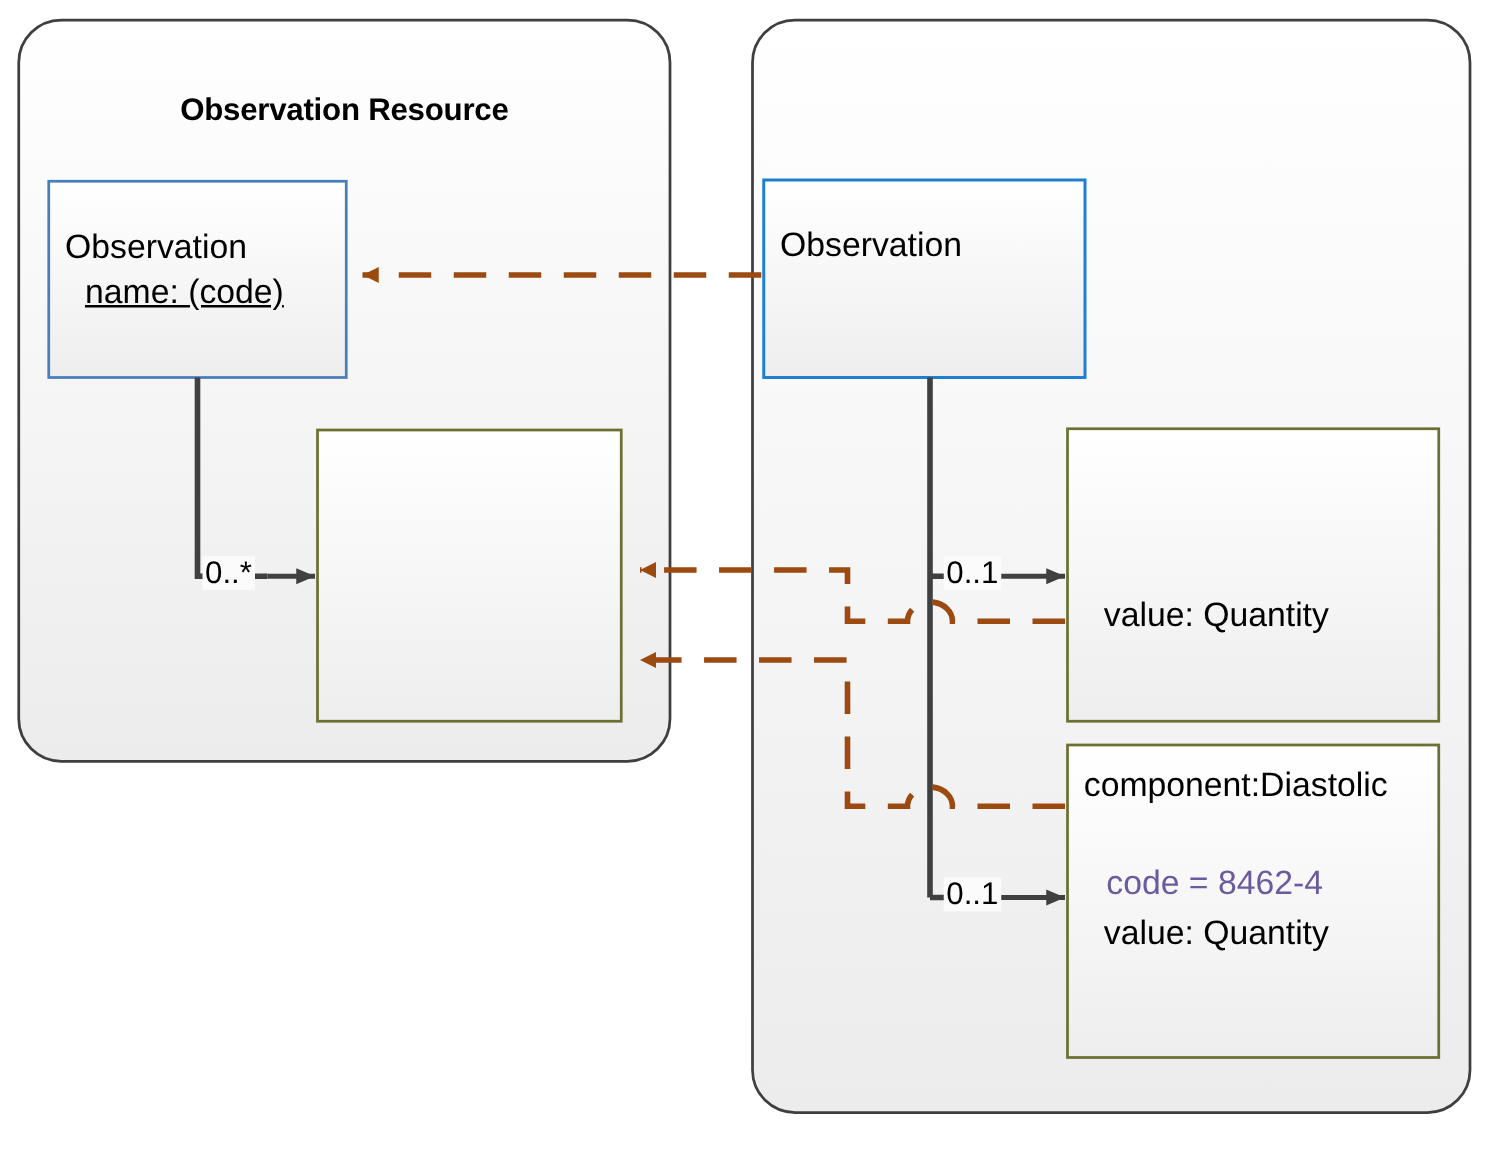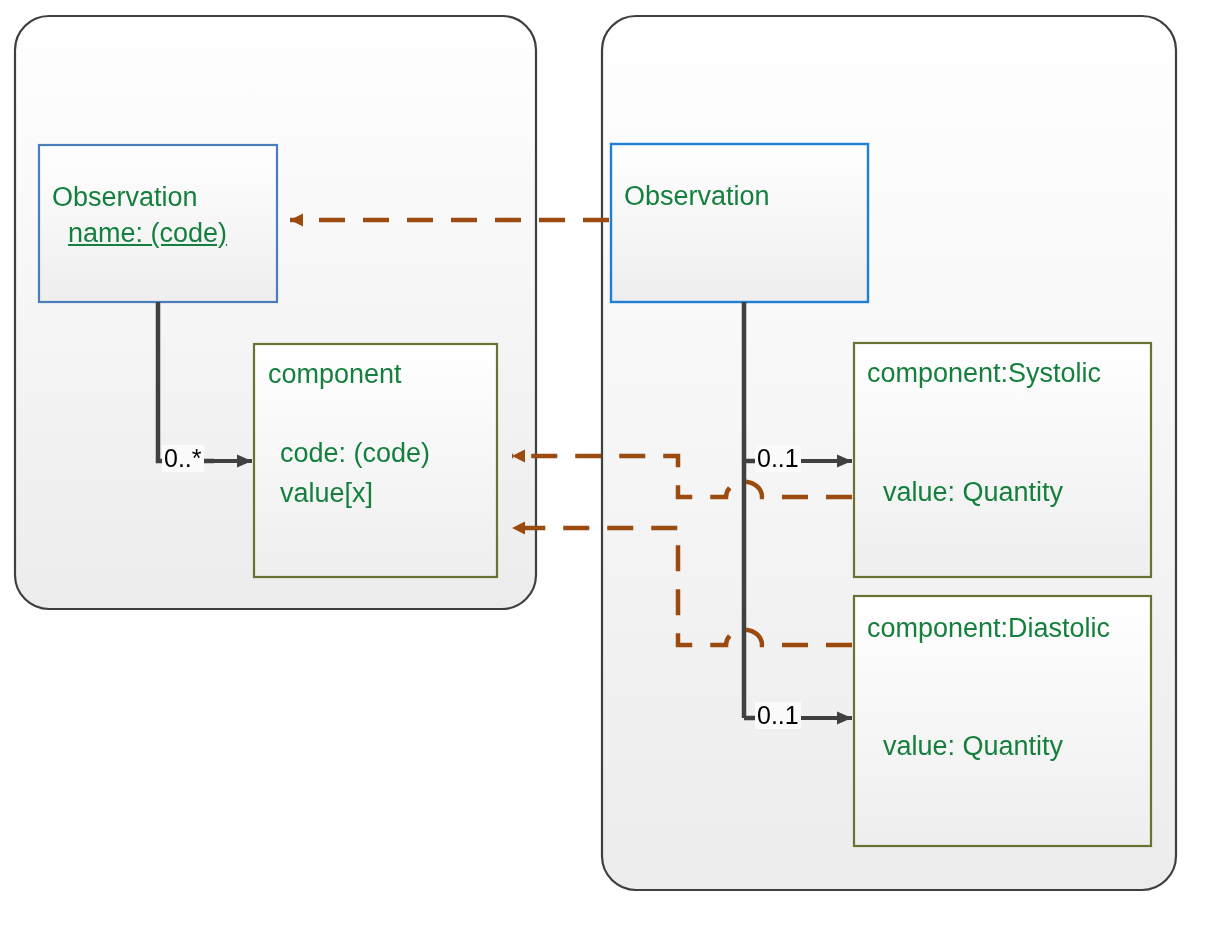--- a/index.html
+++ b/index.html
@@ -34,21 +34,21 @@
     white-space: nowrap;
   }
   .cls-box {
     position: absolute;
     box-sizing: border-box;
     overflow: hidden;
   }
   .cls-text {
     position: absolute;
     font-size: 27px;
-    color: #15803d;
+    color: #000000;
     white-space: nowrap;
     line-height: 1.0;
   }
   .cls-text.purple {
     color: #6B5B9E;
   }
   .mult-label {
     position: absolute;
     font-size: 25px;
     color: #000000;
@@ -116,44 +116,40 @@
     <line x1="609" y1="220" x2="290" y2="220" stroke="#9B4A10" stroke-width="4.5" stroke-dasharray="26,18" marker-end="url(#brownHead)"></line>
 
      component ============ --&gt;
     
     <path d="M852,497 L762,497 A14,12 0 0 0 726,497 L678,497 L678,456 L512,456" fill="none" stroke="#9B4A10" stroke-width="4.5" stroke-dasharray="26,18" marker-end="url(#brownHead)"></path>
 
      component ============ --&gt;
     <path d="M852,645 L762,645 A14,12 0 0 0 726,645 L678,645 L678,528 L512,528" fill="none" stroke="#9B4A10" stroke-width="4.5" stroke-dasharray="26,18" marker-end="url(#brownHead)"></path>
   </svg>
 
+  <div class="pkg-title" style="left:15px; top:74px; width:521px;">Observation Resource</div>
 
 
   <div class="cls-box" style="left:39px; top:145px; width:238px; height:157px;">
     <div class="cls-text" style="left:13px; top:39px;">Observation</div>
     <div class="cls-text" style="left:29px; top:75px;text-decoration:underline;">name: (code)</div>
   </div>
 
-  <div class="cls-box" style="left:254px; top:344px; width:243px; height:233px;">
-    <div class="cls-text" style="left:14px; top:17px;">component</div>
-    <div class="cls-text" style="left:26px; top:96px;">code: (code)</div>
-    <div class="cls-text" style="left:26px; top:136px;">value[x]</div>
-  </div>
 
   <div class="cls-box" style="left:611px; top:144px; width:257px; height:158px;">
     <div class="cls-text" style="left:13px; top:39px;">Observation</div>
   </div>
 
   <div class="cls-box" style="left:854px; top:343px; width:297px; height:234px;">
-    <div class="cls-text" style="left:13px; top:17px;">component:Systolic</div>
     <div class="cls-text" style="left:29px; top:136px;">value: Quantity</div>
   </div>
 
   <div class="cls-box" style="left:854px; top:596px; width:297px; height:250px;border-radius:21px;">
     <div class="cls-text" style="left:13px; top:19px;">component:Diastolic</div>
+    <div class="cls-text purple" style="left:31px; top:97px;">code = 8462-4</div>
     <div class="cls-text" style="left:29px; top:137px;">value: Quantity</div>
   </div>
 
   <div class="mult-label" style="left:162px; top:445px;">0..*</div>
 
   <div class="mult-label" style="left:755px; top:445px;">0..1</div>
 
   <div class="mult-label" style="left:755px; top:702px;">0..1</div>
 
 </div>

